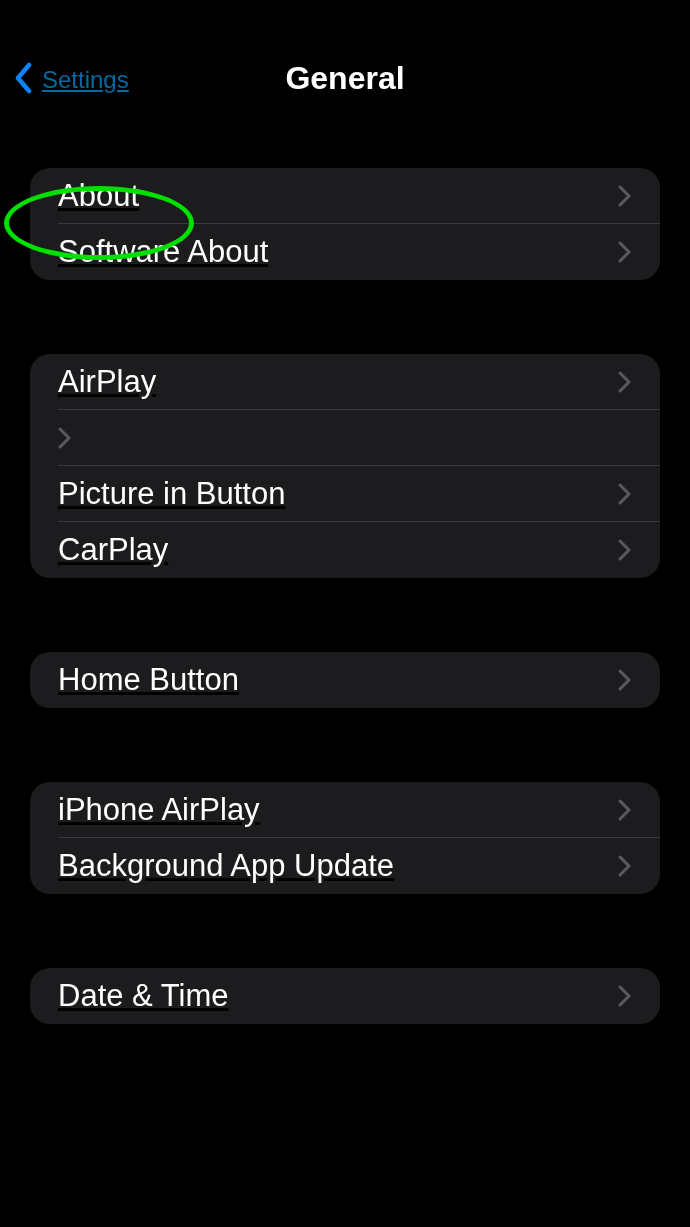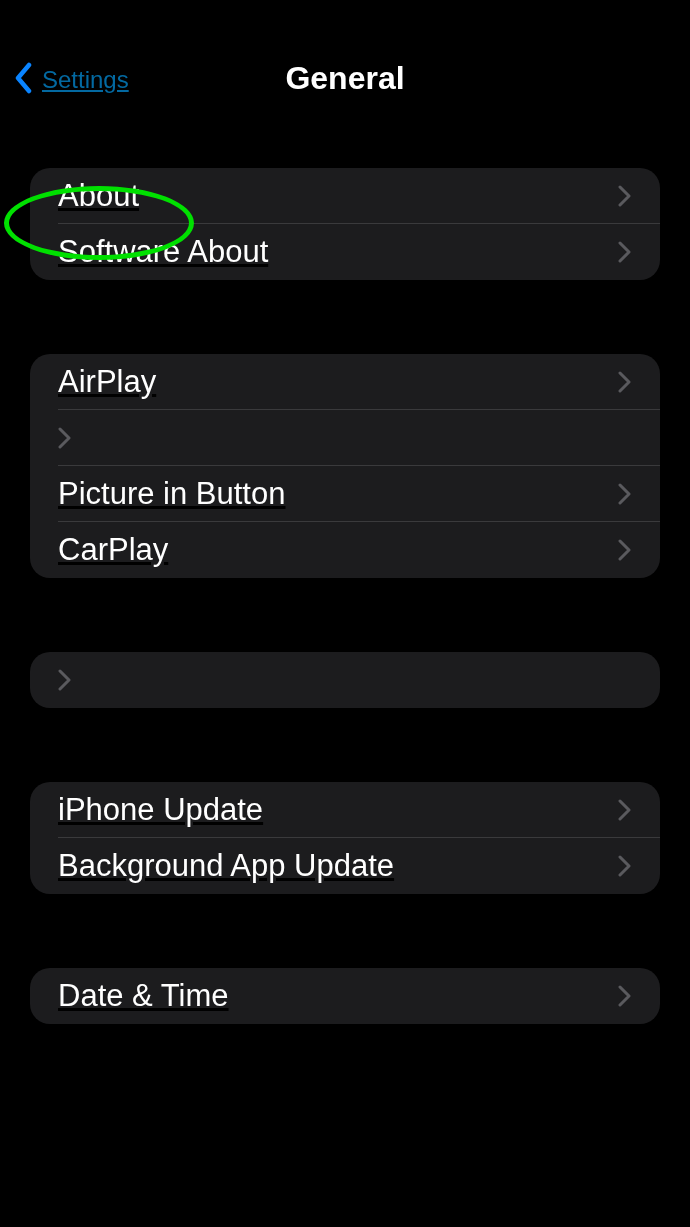--- a/index.html
+++ b/index.html
@@ -165,31 +165,32 @@
       <span class="disclosure">
         <svg viewBox="0 0 14 22" fill="none" stroke="#5a5a5e" stroke-width="3" stroke-linecap="round" stroke-linejoin="round">
             <polyline points="2,2 11,11 2,20"></polyline>
           </svg>
       </span>
     </div>
   </div>
 
   <div class="group">
     <div class="row">
-      <span class="disclosure">
-        <svg viewBox="0 0 14 22" fill="none" stroke="#5a5a5e" stroke-width="3" stroke-linecap="round" stroke-linejoin="round">
-            <polyline points="2,2 11,11 2,20"></polyline>
-          </svg>
-      </span>
-    </div>
-  </div>
-
-  <div class="group">
-    <div class="row">
-      <span class="row-label">iPhone Update</span>
+      <span class="row-label">Home Button</span>
+      <span class="disclosure">
+        <svg viewBox="0 0 14 22" fill="none" stroke="#5a5a5e" stroke-width="3" stroke-linecap="round" stroke-linejoin="round">
+            <polyline points="2,2 11,11 2,20"></polyline>
+          </svg>
+      </span>
+    </div>
+  </div>
+
+  <div class="group">
+    <div class="row">
+      <span class="row-label">iPhone AirPlay</span>
       <span class="disclosure">
         <svg viewBox="0 0 14 22" fill="none" stroke="#5a5a5e" stroke-width="3" stroke-linecap="round" stroke-linejoin="round">
             <polyline points="2,2 11,11 2,20"></polyline>
           </svg>
       </span>
     </div>
     <div class="row">
       <span class="row-label">Background App Update</span>
       <span class="disclosure">
         <svg viewBox="0 0 14 22" fill="none" stroke="#5a5a5e" stroke-width="3" stroke-linecap="round" stroke-linejoin="round">

